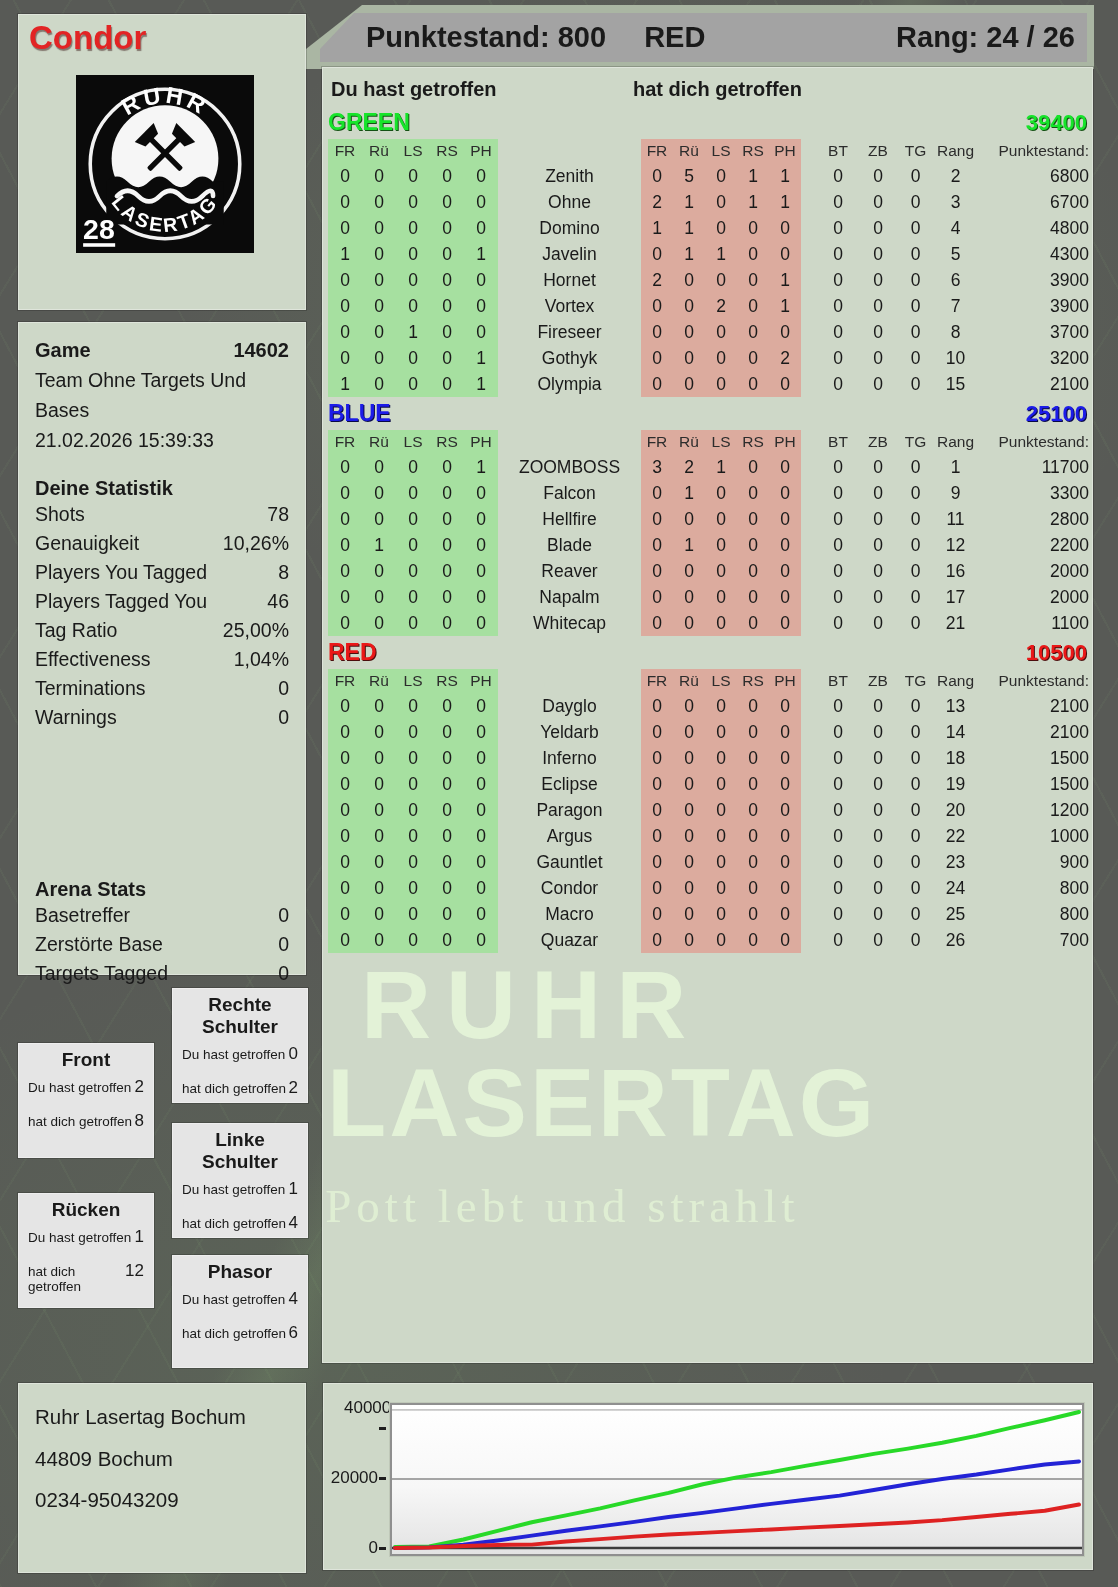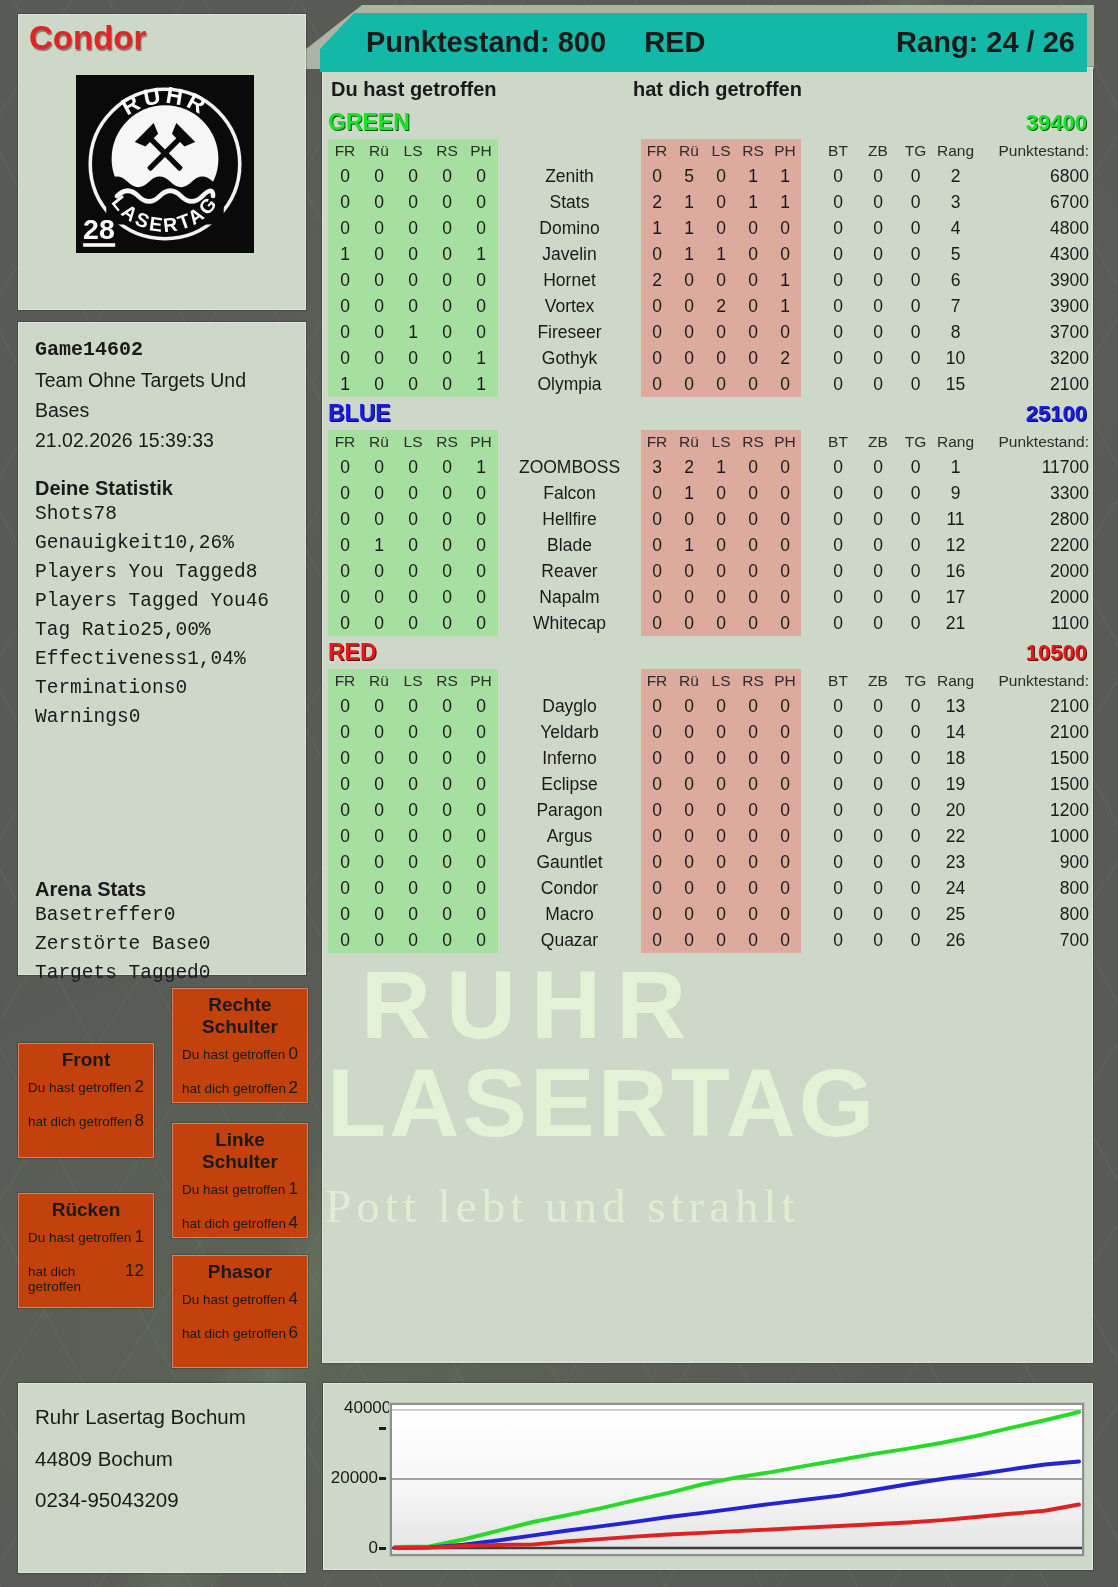--- a/index.html
+++ b/index.html
@@ -31,46 +31,46 @@
   .wm-tag   { position:absolute; left:222px; top:1178px; font-family:"Liberation Serif","DejaVu Serif",serif;
               font-size:47px; letter-spacing:5px; }
   .wm-faint .wm-line1, .wm-faint .wm-line2, .wm-faint .wm-tag { color:rgba(205,235,180,0.22); }
 
   
   .header-backing{
     left:306px; top:5px; width:788px; height:64px; background:#aab6a3; z-index:2;
     clip-path:polygon(56px 0, 100% 0, 100% 100%, 0 100%, 0 44px);
   }
   .header-bar{
-    left:320px; top:13px; width:767px; height:59px; background:#14b8a6; z-index:3;
+    left:320px; top:13px; width:767px; height:49px; background:#a3a3a3; z-index:3;
     clip-path:polygon(34px 0, 100% 0, 100% 100%, 0 100%, 0 36px);
     display:flex; align-items:center; font-weight:bold; font-size:29px;
   }
   .header-bar .score-label{ margin-left:46px; }
   .header-bar .team-chip{ margin-left:38px; }
   .header-bar .rank{ margin-left:auto; margin-right:12px; }
 
   
   .player-panel{ left:18px; top:14px; width:288px; height:296px; z-index:2; }
   .player-name{ color:#e22424; font-weight:bold; font-size:33px; padding:4px 0 0 10px;
                 text-shadow:1px 2px 1px rgba(40,0,0,0.45); }
   .club-logo{ position:absolute; left:57px; top:60px; width:178px; height:178px; }
 
   
   .stats-panel{ left:18px; top:322px; width:288px; height:653px; z-index:2; padding:10px 16px; font-size:19.5px; }
-  .srow{ display:flex; line-height:29px;font-family:Liberation Mono, monospace; }
+  .srow{ display:flex; justify-content:space-between; line-height:29px; }
   .srow.bold{ font-weight:bold; font-size:20px; }
   .game-row{ line-height:30px; margin-top:2px; }
   .mode-row{ line-height:30px; }
   .dt-row{ line-height:30px; }
   .sec-title{ font-weight:bold; font-size:20px; }
   .gap1{ height:22px; } .gap2{ height:146px; }
 
   
-  .bp{ position:absolute; width:136px; height:115px; z-index:2; background:#c2410c;
+  .bp{ position:absolute; width:136px; height:115px; z-index:2; background:#e5e5e5;
        border:1px solid rgba(255,255,255,0.35); box-shadow:0 0 0 1px rgba(0,0,0,0.18); padding:5px 9px; }
   div.bp:nth-of-type(1){ left:172px; top:988px; }
   div.bp:nth-of-type(2){ left:18px;  top:1043px; }
   div.bp:nth-of-type(3){ left:172px; top:1123px; }
   div.bp:nth-of-type(4){ left:18px;  top:1193px; }
   div.bp:nth-of-type(5){ left:172px; top:1255px; height:113px; }
   .bp-title{ text-align:center; font-weight:bold; font-size:19px; margin-bottom:6px; }
   .bp-row{ display:flex; justify-content:space-between; align-items:baseline; margin-top:2px; }
   .bp-row + .bp-row { margin-top:14px; }
   .bp-label{ font-size:13.5px; }
@@ -368,21 +368,21 @@
             <span class="punkte">6800</span>
           </div>
 
           <div class="tgrid prow">
             <span></span>
             <span class="cg">0</span>
             <span class="cg">0</span>
             <span class="cg">0</span>
             <span class="cg">0</span>
             <span class="cg">0</span>
-            <span class="pname">Stats</span>
+            <span class="pname">Ohne</span>
             <span class="cr">2</span>
             <span class="cr">1</span>
             <span class="cr">0</span>
             <span class="cr">1</span>
             <span class="cr">1</span>
             <span></span>
             <span>0</span>
             <span>0</span>
             <span>0</span>
             <span>3</span>

